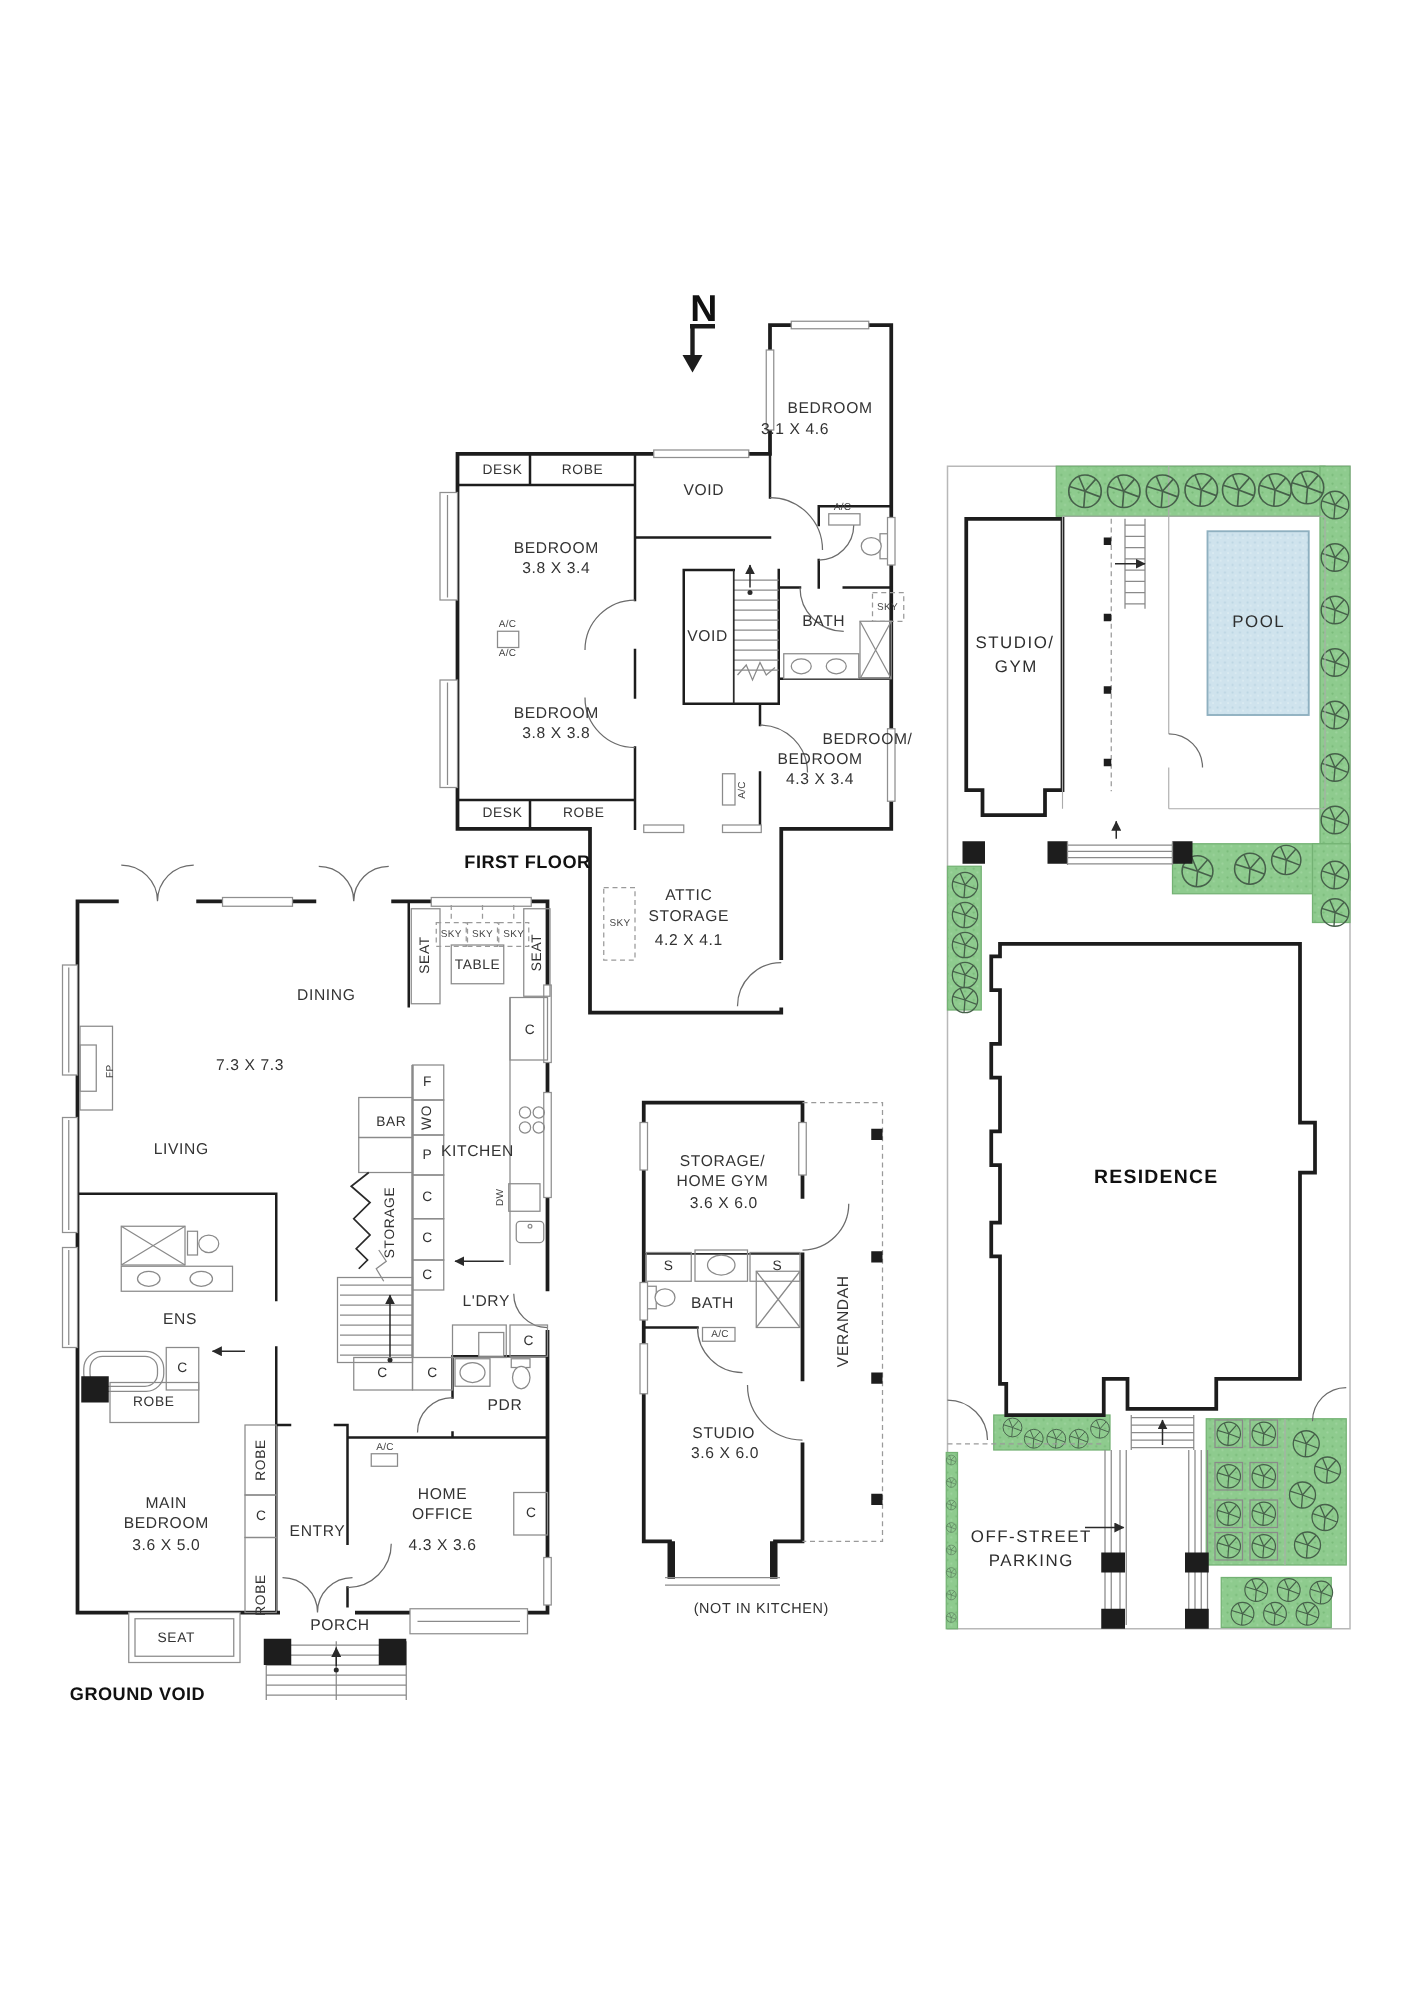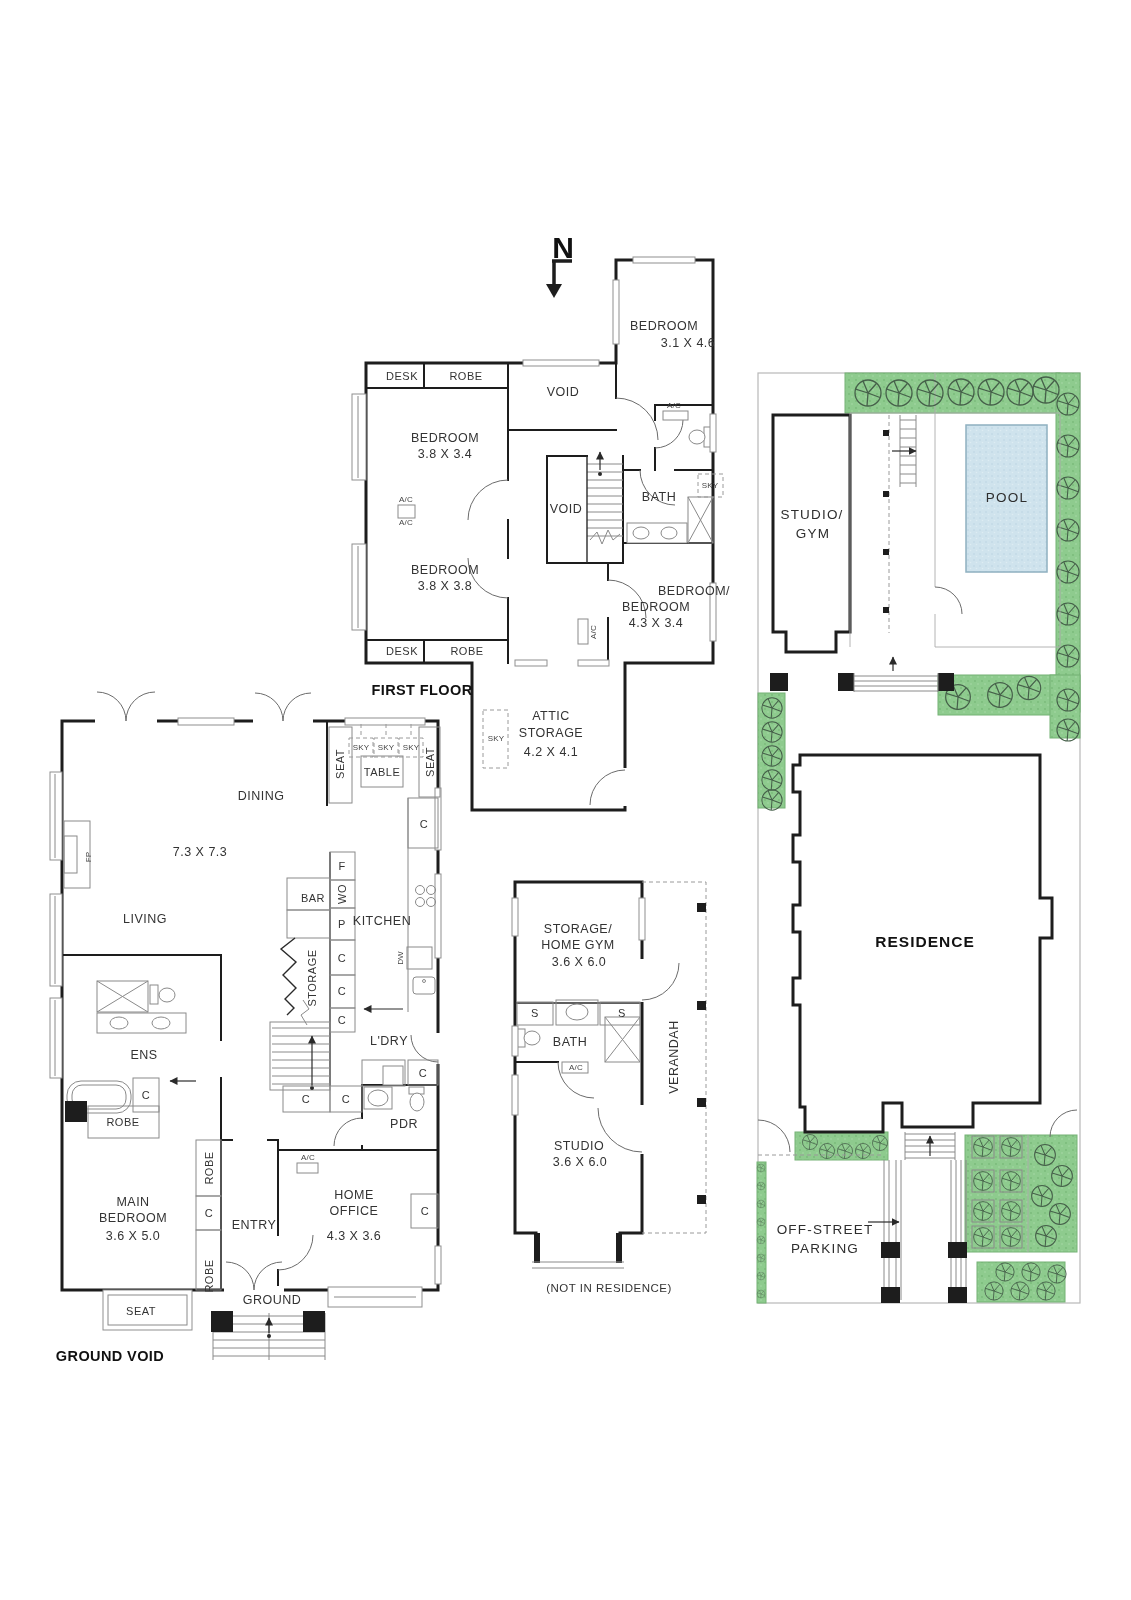--- a/index.html
+++ b/index.html
@@ -349,21 +349,21 @@
 <rect class="blk" x="697" y="903" width="9" height="9"></rect>
         <rect class="blk" x="697" y="1001" width="9" height="9"></rect>
 <rect class="blk" x="697" y="1098" width="9" height="9"></rect>
         <rect class="blk" x="697" y="1195" width="9" height="9"></rect>
 </g>
 </svg>
 
 <div class="lbl north" style="left:563px;top:247px">N</div>
 
 <div class="lbl" style="left:664px;top:327px">BEDROOM</div>
-<div class="lbl" style="left:688px;top:344px">3.1 X 4.6</div>
+<div class="lbl" style="left:636px;top:344px">3.1 X 4.6</div>
 <div class="lbl md" style="left:402px;top:376px">DESK</div>
 <div class="lbl md" style="left:466px;top:376px">ROBE</div>
 <div class="lbl" style="left:563px;top:393px">VOID</div>
 <div class="lbl tiny" style="left:674px;top:406px">A/C</div>
 <div class="lbl" style="left:445px;top:439px">BEDROOM</div>
 <div class="lbl" style="left:445px;top:455px">3.8 X 3.4</div>
 <div class="lbl tiny" style="left:406px;top:500px">A/C</div>
 <div class="lbl tiny" style="left:406px;top:523px">A/C</div>
 <div class="lbl" style="left:566px;top:510px">VOID</div>
 <div class="lbl" style="left:659px;top:498px">BATH</div>
@@ -416,35 +416,35 @@
 <div class="lbl" style="left:133px;top:1237px">3.6 X 5.0</div>
 <div class="lbl md vert" style="left:209px;top:1168px">ROBE</div>
 <div class="lbl md" style="left:209px;top:1213px">C</div>
 <div class="lbl md vert" style="left:209px;top:1276px">ROBE</div>
 <div class="lbl" style="left:254px;top:1226px">ENTRY</div>
 <div class="lbl tiny" style="left:308px;top:1158px">A/C</div>
 <div class="lbl" style="left:354px;top:1196px">HOME</div>
 <div class="lbl" style="left:354px;top:1212px">OFFICE</div>
 <div class="lbl" style="left:354px;top:1237px">4.3 X 3.6</div>
 <div class="lbl md" style="left:425px;top:1211px">C</div>
-<div class="lbl" style="left:272px;top:1301px">GROUND</div>
+<div class="lbl" style="left:272px;top:1301px">PORCH</div>
 <div class="lbl md" style="left:141px;top:1311px">SEAT</div>
 <div class="lbl title" style="left:110px;top:1357px">GROUND VOID</div>
 
 <div class="lbl" style="left:578px;top:930px">STORAGE/</div>
 <div class="lbl" style="left:578px;top:946px">HOME GYM</div>
 <div class="lbl" style="left:579px;top:963px">3.6 X 6.0</div>
 <div class="lbl md" style="left:535px;top:1013px">S</div>
 <div class="lbl md" style="left:622px;top:1013px">S</div>
 <div class="lbl" style="left:570px;top:1043px">BATH</div>
 <div class="lbl tiny" style="left:576px;top:1068px">A/C</div>
 <div class="lbl" style="left:579px;top:1147px">STUDIO</div>
 <div class="lbl" style="left:580px;top:1163px">3.6 X 6.0</div>
 <div class="lbl vert" style="left:675px;top:1057px">VERANDAH</div>
-<div class="lbl note" style="left:609px;top:1288px">(NOT IN RESIDENCE)</div>
+<div class="lbl note" style="left:609px;top:1288px">(NOT IN KITCHEN)</div>
 
 <div class="lbl site" style="left:812px;top:515px">STUDIO/</div>
 <div class="lbl site" style="left:813px;top:534px">GYM</div>
 <div class="lbl site" style="left:1007px;top:498px">POOL</div>
 <div class="lbl big" style="left:925px;top:942px">RESIDENCE</div>
 <div class="lbl site" style="left:825px;top:1230px">OFF-STREET</div>
 <div class="lbl site" style="left:825px;top:1249px">PARKING</div>
 
 </div>
 

